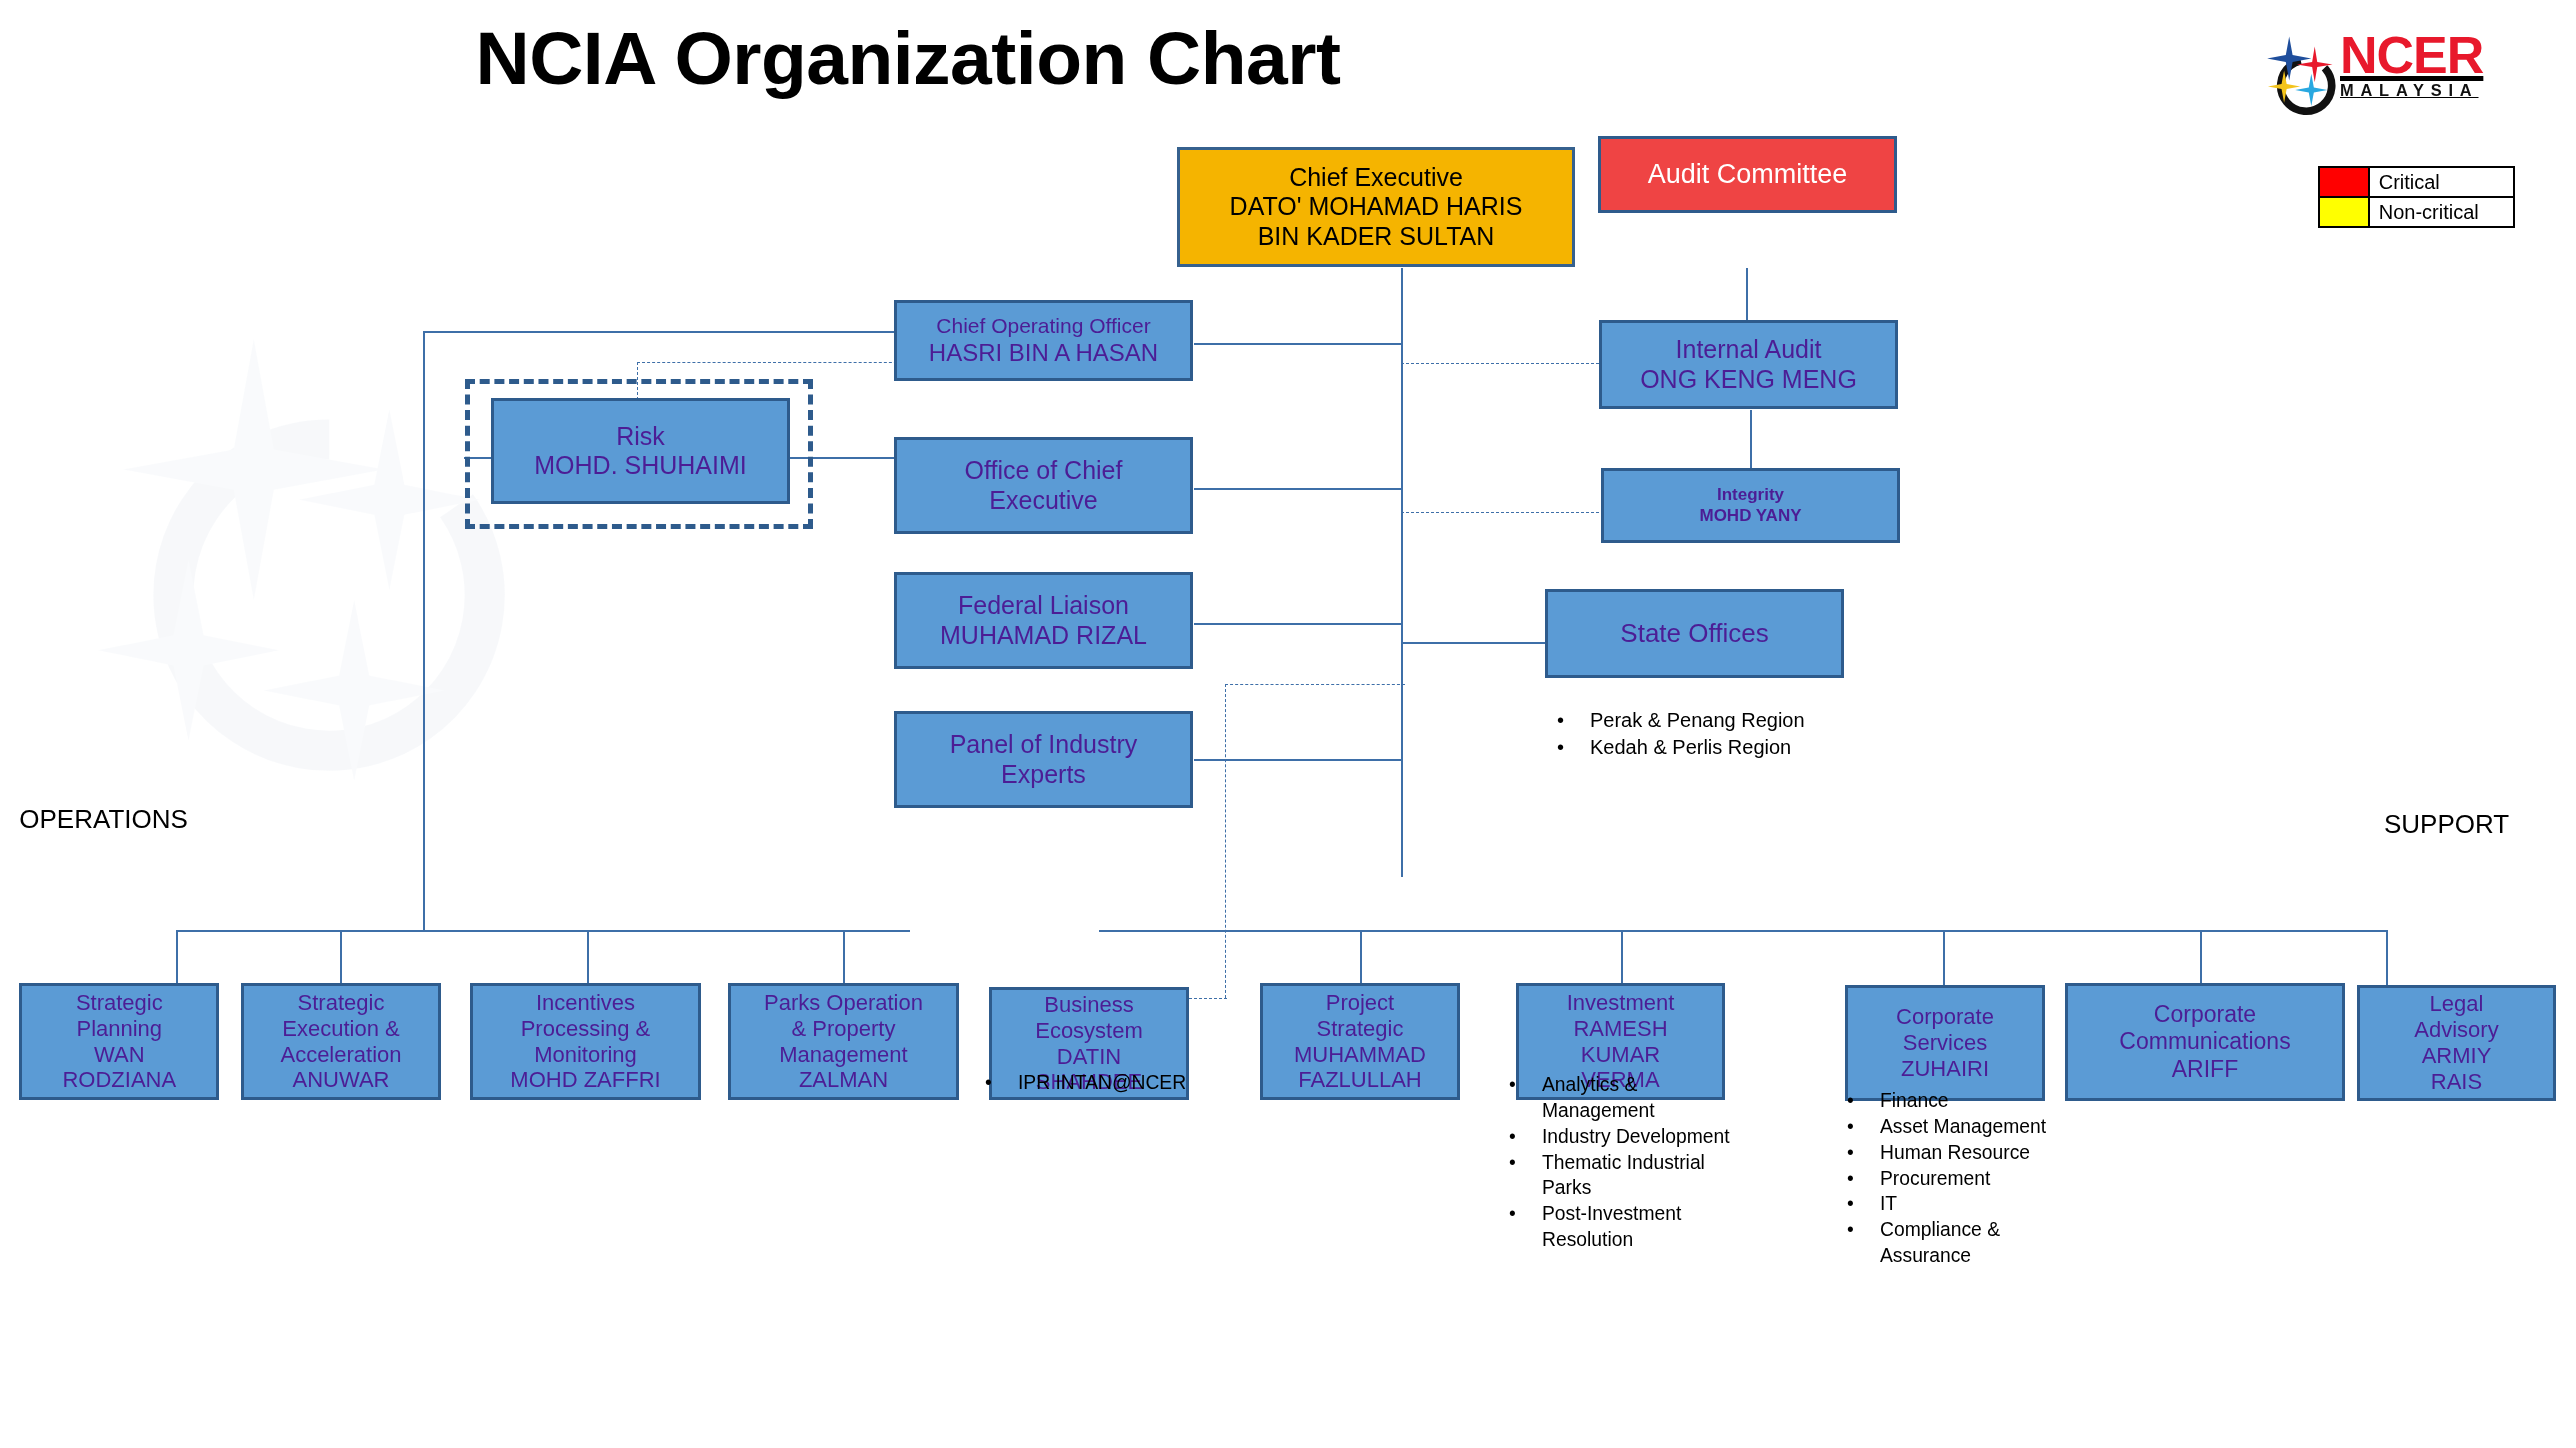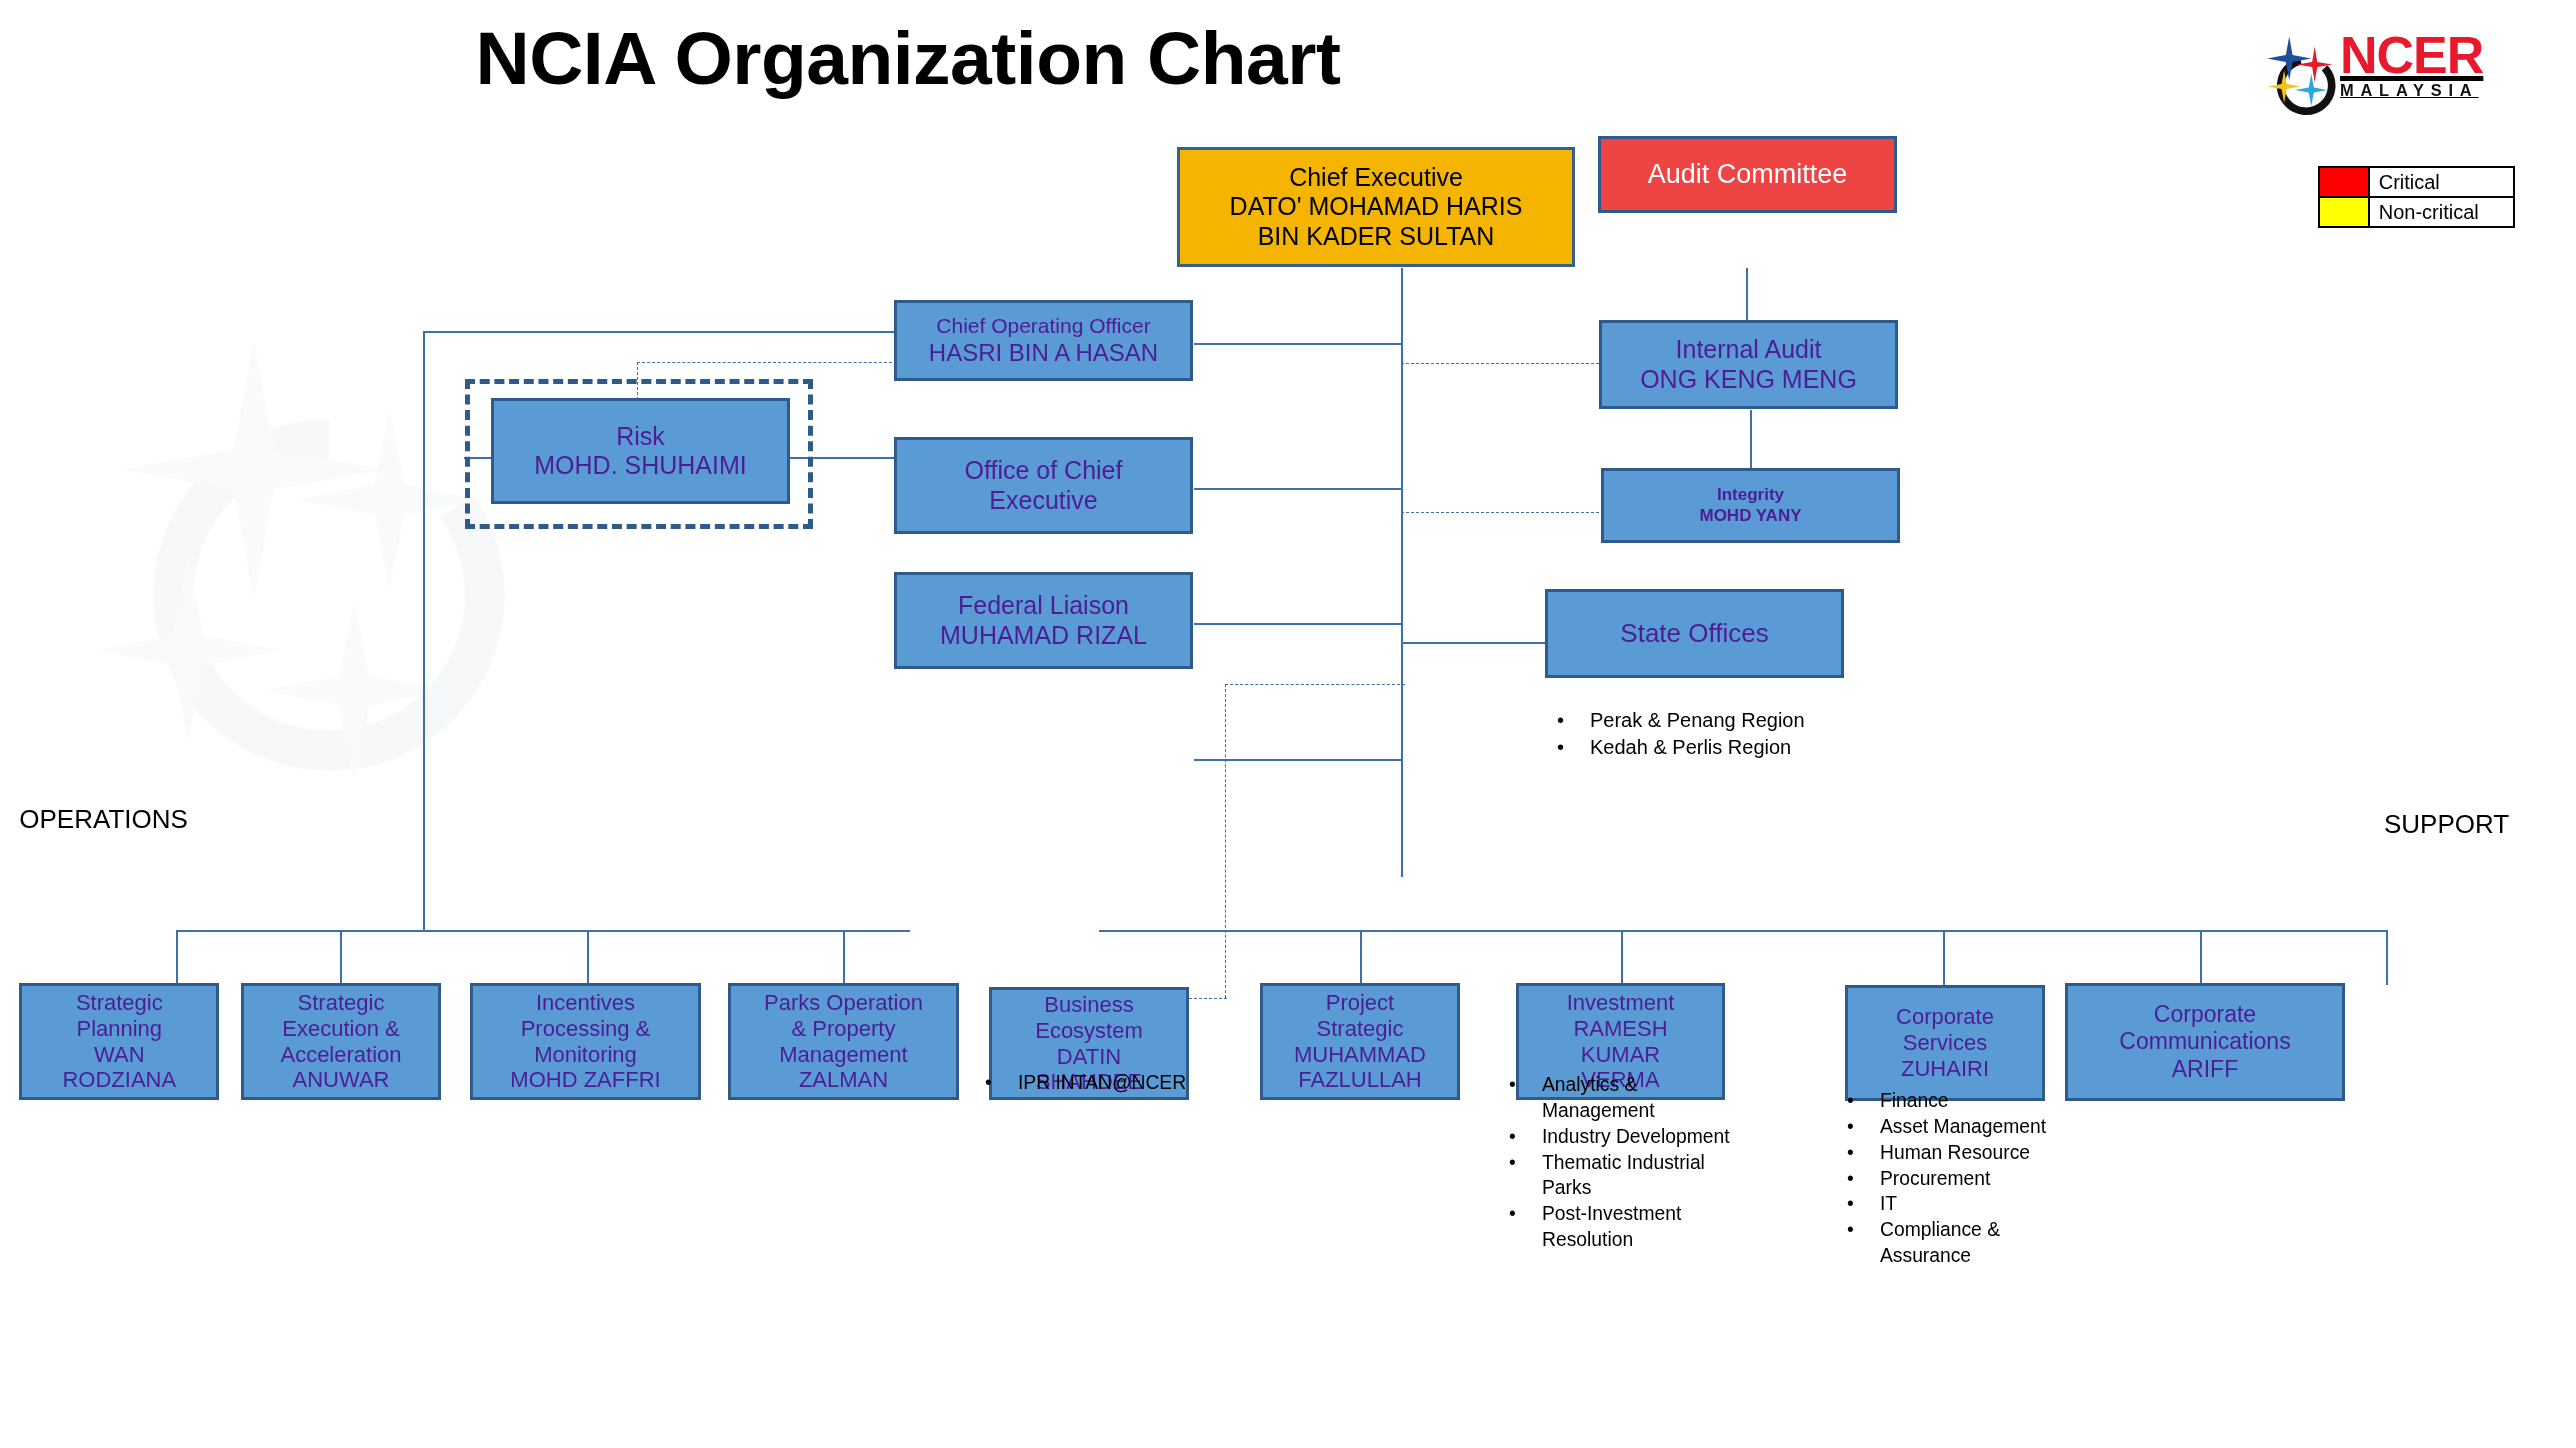--- a/index.html
+++ b/index.html
@@ -231,20 +231,26 @@
     <div class="bi">
       <span class="bul">•</span>
       <span class="btx">Perak &amp; Penang Region</span>
     </div>
     <div class="bi">
       <span class="bul">•</span>
       <span class="btx">Kedah &amp; Perlis Region</span>
     </div>
   </div>
 
+  <div class="box" style="left:894px; top:711px; width:299px; height:97px; font-size:25px;">
+    <span>
+      <span>Panel of Industry</span>
+      <span>Experts</span>
+    </span>
+  </div>
 
   <div class="band-label" style="left:19.3px; top:804px;">OPERATIONS</div>
   <div class="band-label" style="left:2384px; top:809px;">SUPPORT</div>
 
   <div class="band ops" style="left:-6.8px; top:854px; width:1808px; height:603px; z-index:-1;"></div>
   <div class="band sup" style="left:1802px; top:854px; width:780px; height:603px; z-index:-1;"></div>
 
   <div class="box" style="left:19.3px; top:983px; width:200px; height:117px; font-size:22px;">
     <span>
       <span>Strategic</span>
@@ -343,20 +349,28 @@
   </div>
 
   <div class="box" style="left:2065px; top:983px; width:280px; height:118px; font-size:23px;">
     <span>
       <span>Corporate</span>
       <span>Communications</span>
       <span>ARIFF</span>
     </span>
   </div>
 
+  <div class="box" style="left:2357px; top:985px; width:199px; height:116px; font-size:22px;">
+    <span>
+      <span>Legal</span>
+      <span>Advisory</span>
+      <span>ARMIY</span>
+      <span>RAIS</span>
+    </span>
+  </div>
 
   <div class="blist" style="left:1847px; top:1088px; width:241px; font-size:19.3px;">
     <div class="bi">
       <span class="bul">•</span>
       <span class="btx">Finance</span>
     </div>
     <div class="bi">
       <span class="bul">•</span>
       <span class="btx">Asset Management</span>
     </div>

